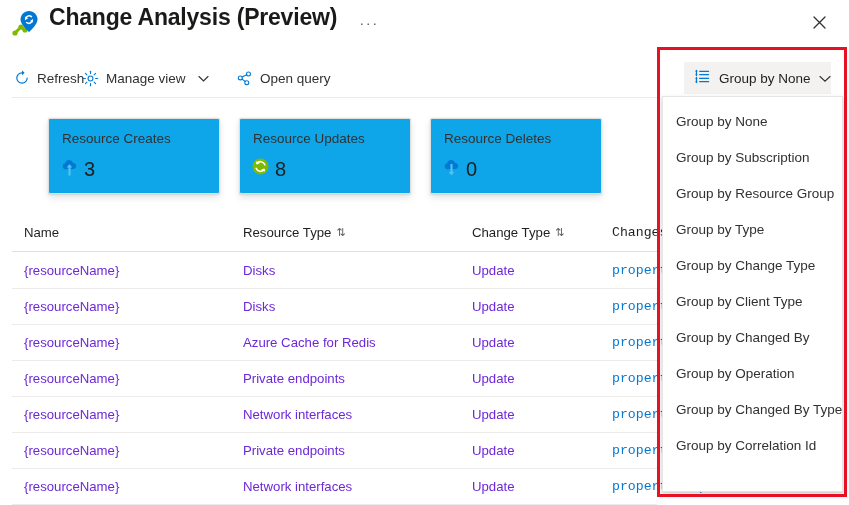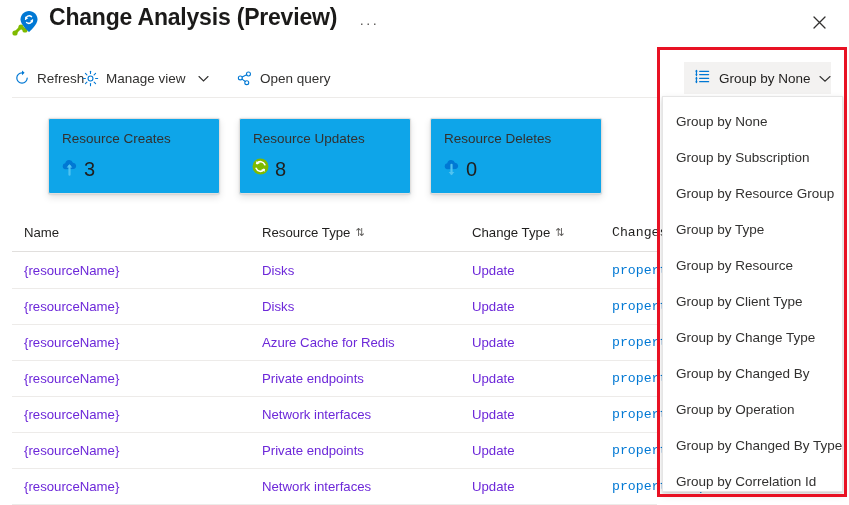--- a/index.html
+++ b/index.html
@@ -104,21 +104,21 @@
     white-space: nowrap; overflow: hidden;
   }
   .t-head .t-cell { color: #201f1e; font-weight: 400; }
   .t-cell.sortable { cursor: pointer; }
   .sort-arrows {
     margin-left: 5px; font-size: 11px; color: #605e5c;
     letter-spacing: -1px;
   }
   .t-cell.link { color: #0078d4; cursor: pointer; }
   .col-name { left: 12px; width: 220px; }
-  .col-type { left: 250px; width: 215px; }
+  .col-type { left: 231px; width: 215px; }
   .col-change { left: 460px; width: 110px; }
   .col-changes { left: 600px; width: 120px; font-family: Liberation Mono, monospace; }
 
   
   .groupby-btn {
     position: absolute; left: 684px; top: 62px;
     width: 147px; height: 32px;
     background: #f3f2f1;
     display: flex; align-items: center; gap: 8px;
     padding: 0 10px;
@@ -356,23 +356,22 @@
           <path d="M1 1.5 L6 6.2 L11 1.5" stroke="#323130" stroke-width="1.1" fill="none" stroke-linecap="round"></path>
         </svg>
     </span>
   </div>
 
   <div class="dropdown">
     <div class="dd-item">Group by None</div>
     <div class="dd-item">Group by Subscription</div>
     <div class="dd-item">Group by Resource Group</div>
     <div class="dd-item">Group by Type</div>
-    <div class="dd-item">Group by Resource</div>
+    <div class="dd-item">Group by Change Type</div>
     <div class="dd-item">Group by Client Type</div>
-    <div class="dd-item">Group by Change Type</div>
     <div class="dd-item">Group by Changed By</div>
     <div class="dd-item">Group by Operation</div>
     <div class="dd-item">Group by Changed By Type</div>
     <div class="dd-item">Group by Correlation Id</div>
   </div>
 
   <div class="red-box"></div>
 
 </div>
 

